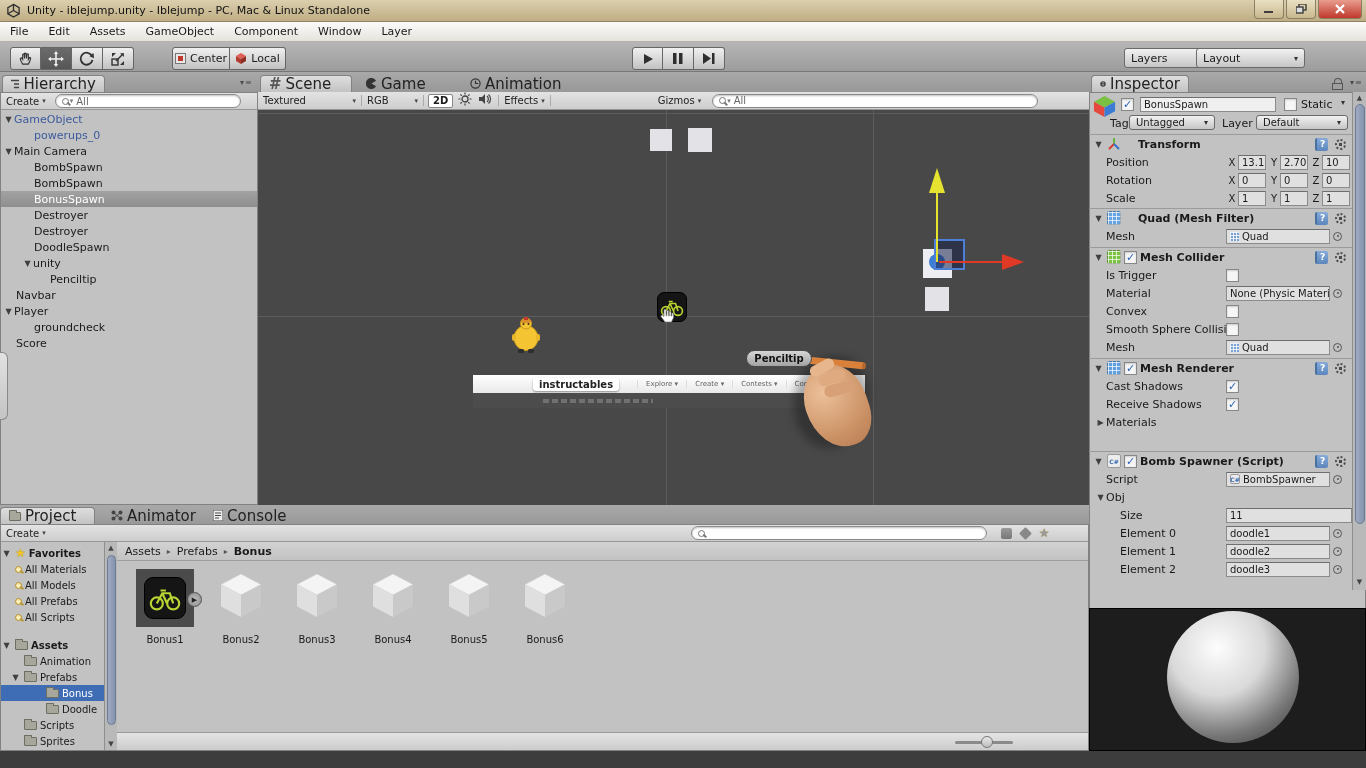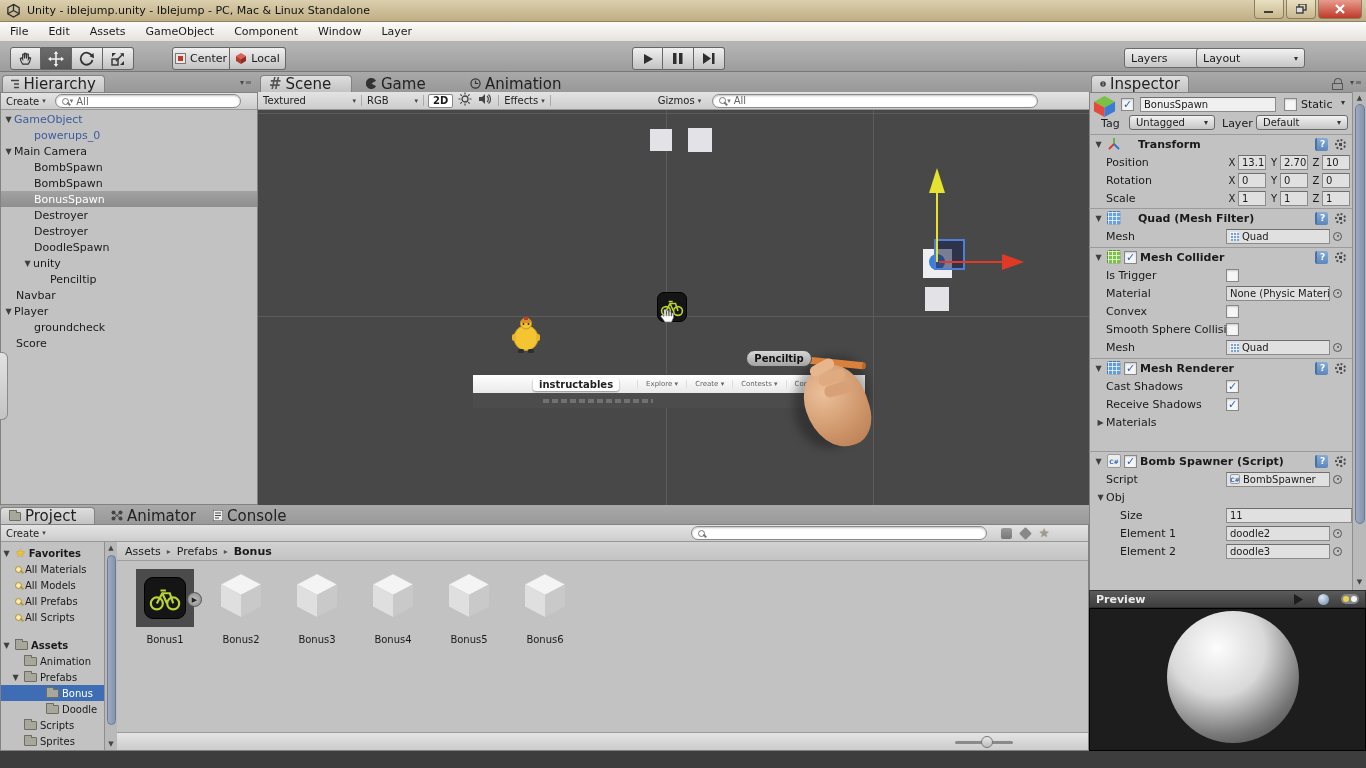--- a/index.html
+++ b/index.html
@@ -592,21 +592,21 @@
       </svg>
     <div class="cb" style="position:absolute;left:32px;top:6px">
         <span>✓</span>
       </div>
     <div class="tfield" style="position:absolute;left:51px;top:5px;width:136px;background:#efefef">
         <span>BonusSpawn</span>
       </div>
     <div class="cb" style="position:absolute;left:195px;top:6px"></div>
     <span style="position:absolute;left:212px;top:6px">Static</span>
     <span style="position:absolute;left:252px;top:6px;font-size:8px;color:#333">▾</span>
-    <span style="position:absolute;left:12px;top:25px">Tag</span>
+    <span style="position:absolute;left:21px;top:25px">Tag</span>
     <div class="dd" style="left:40px;top:23px;width:86px;height:15px;position:absolute;font-size:10px">
         <span>Untagged</span>
         <span class="arr">▾</span>
       </div>
     <span style="position:absolute;left:133px;top:25px">Layer</span>
     <div class="dd" style="left:167px;top:23px;width:92px;height:15px;position:absolute;font-size:10px">
         <span>Default</span>
         <span class="arr">▾</span>
       </div>
   </div>
@@ -785,20 +785,27 @@
         <span class="fold">▼</span>
         <span>Obj</span>
       </div>
     <div class="irow" style="padding-left:31px">
         <span class="lbl" style="width:106px">Size</span>
         <div class="tfield" style="width:127px">
           <span>11</span>
         </div>
       </div>
     <div class="irow" style="padding-left:31px">
+        <span class="lbl" style="width:106px">Element 0</span>
+        <div class="tfield" style="width:104px">
+          <span>doodle1</span>
+        </div>
+        <span class="picker"></span>
+      </div>
+    <div class="irow" style="padding-left:31px">
         <span class="lbl" style="width:106px">Element 1</span>
         <div class="tfield" style="width:104px">
           <span>doodle2</span>
         </div>
         <span class="picker"></span>
       </div>
     <div class="irow" style="padding-left:31px">
         <span class="lbl" style="width:106px">Element 2</span>
         <div class="tfield" style="width:104px">
           <span>doodle3</span>
@@ -806,30 +813,18 @@
         <span class="picker"></span>
       </div>
   </div>
 
   <div class="sbtrack" style="left:1352px;top:92px;width:14px;height:498px">
     <span class="sbarr" style="top:2px;width:13px">▲</span>
     <div class="sbthumb" style="top:12px;height:420px;width:10px"></div>
     <span class="sbarr" style="bottom:4px;width:13px">▼</span>
   </div>
 
-  <div class="abs" style="left:1089px;top:590px;width:277px;height:18px;background:linear-gradient(#5b5b5b,#3e3e3e);border:1px solid #2e2e2e;display:flex;align-items:center;padding:0 6px">
-    <span style="font-weight:bold;color:#ececec">Preview</span>
-    <span style="margin-left:auto"></span>
-    <svg width="11" height="11" style="margin-right:14px">
-        <polygon points="1,0 10,5.5 1,11" fill="#1e1e1e"></polygon>
-      </svg>
-    <span style="width:11px;height:11px;border-radius:50%;background:radial-gradient(circle at 35% 30%,#dfe9f6,#6a85ab);margin-right:12px"></span>
-    <span style="width:18px;height:10px;border-radius:5px;background:#858585;display:flex;align-items:center;justify-content:space-between;padding:0 2px">
-        <span style="width:6px;height:6px;border-radius:50%;background:#e8d44d"></span>
-        <span style="width:6px;height:6px;border-radius:50%;background:#f5f5f5"></span>
-      </span>
-  </div>
   <div class="abs" style="left:1089px;top:608px;width:277px;height:143px;background:#1d1d1d;border:1px solid #000;overflow:hidden">
     <div style="position:absolute;left:77px;top:2px;width:132px;height:132px;border-radius:50%;background:radial-gradient(circle at 38% 28%,#fdfdfd,#d9d9d9 38%,#767676 70%,#3c3c3c 95%)"></div>
   </div>
 
   <div class="abs" style="left:0;top:751px;width:1366px;height:17px;background:#3d3d3d"></div>
 </div>
 
 </body></html>

